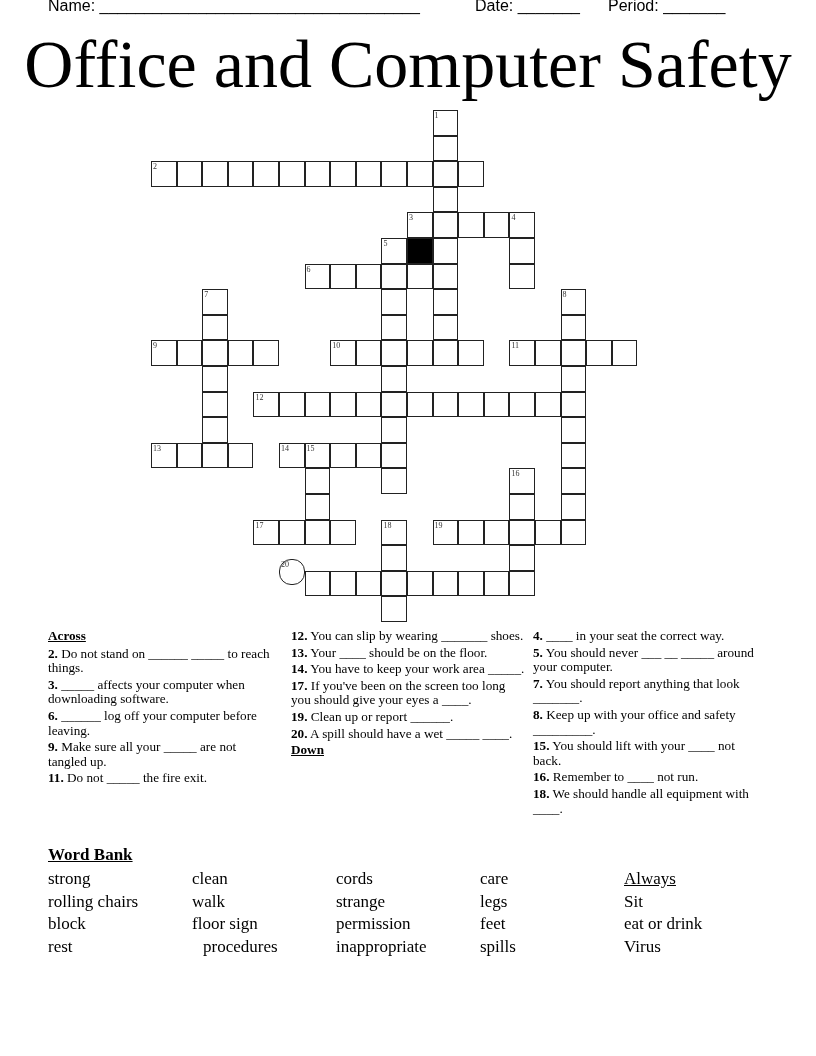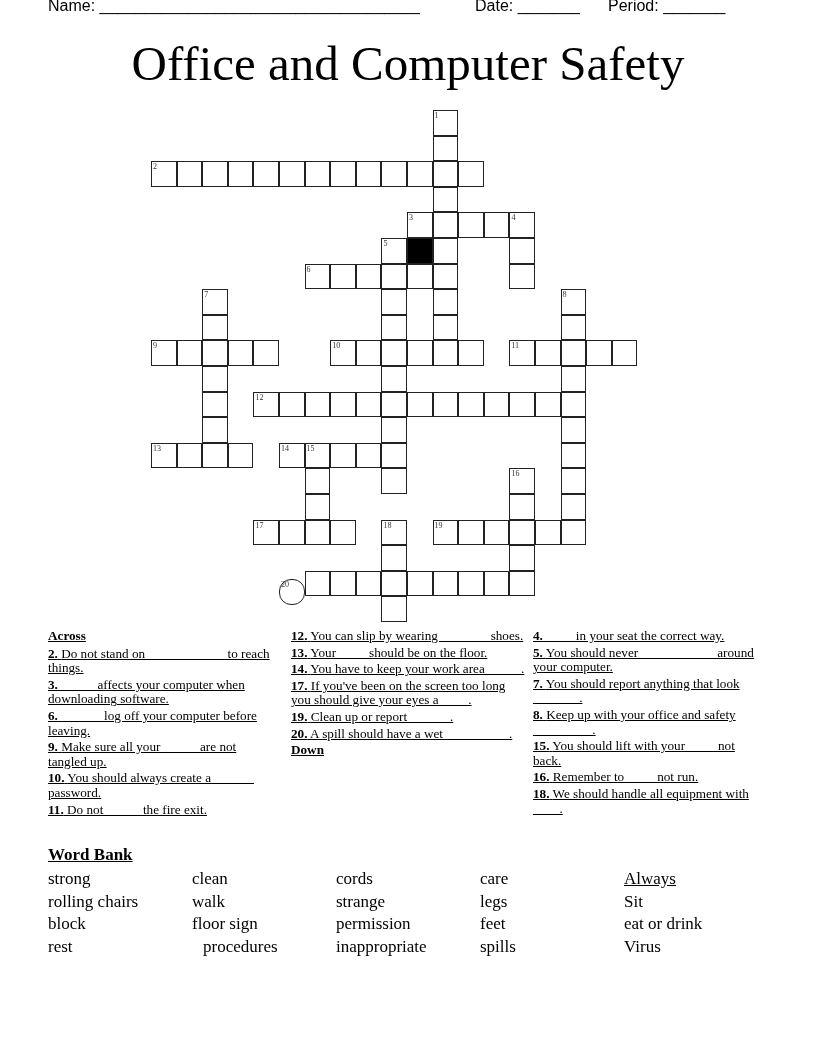--- a/index.html
+++ b/index.html
@@ -4,37 +4,37 @@
   <style>
     html, body { margin: 0; padding: 0; background: #ffffff; }
     body { width: 816px; height: 1056px; position: relative; overflow: hidden; color: #000; }
     .header-line {
       position: absolute; top: -3px; left: 48px; width: 720px;
       font-family: "Liberation Sans", sans-serif; font-size: 16px; white-space: nowrap;
     }
     .header-line span { display: inline-block; }
     .title {
       position: absolute; top: 34px; left: 0; width: 816px; text-align: center;
-      font-family: "Liberation Serif", serif; font-size: 49px; line-height: 60px;
+      font-family: "Liberation Serif", serif; font-size: 68px; line-height: 60px;
     }
     .grid { position: absolute; left: 0; top: 0; }
     .cell {
       position: absolute; width: 25.6px; height: 25.6px; box-sizing: border-box;
       border: 1.3px solid #222; background: #fff;
     }
     .cell.black { background: #000; }
     .cell .num {
       position: absolute; top: 0px; left: 1px; font-family: "Liberation Serif", serif;
       font-size: 8px; line-height: 9px; color: #333;
     }
     .clues {
       position: absolute; top: 629px; font-family: "Liberation Serif", serif;
       font-size: 13.2px; line-height: 14.6px;
     }
-    .clue { margin-bottom: 2px; text-decoration: underline; }
+    .clue { margin-bottom: 2px; }
     .clue b { font-weight: bold; }
     .section-head { font-weight: bold; text-decoration: underline; margin-bottom: 3px; }
     .col1 { left: 48px; width: 228px; }
     .col2 { left: 291px; width: 236px; }
     .col3 { left: 533px; width: 230px; }
     .wordbank-title {
       position: absolute; top: 845px; left: 48px; font-family: "Liberation Serif", serif;
       font-size: 17px; font-weight: bold; text-decoration: underline;
     }
     .wordbank {
@@ -195,40 +195,39 @@
     </div>
     <div class="cell" style="left: 381.4px; top: 545.2px;"></div>
     <div class="cell" style="left: 381.4px; top: 570.8px;"></div>
     <div class="cell" style="left: 381.4px; top: 596.4px;"></div>
     <div class="cell" style="left: 432.6px; top: 519.6px;">
       <span class="num">19</span>
     </div>
     <div class="cell" style="left: 458.2px; top: 519.6px;"></div>
     <div class="cell" style="left: 483.8px; top: 519.6px;"></div>
     <div class="cell" style="left: 535px; top: 519.6px;"></div>
-    <div class="cell" style="left: 279px; top: 579px; border-radius: 12px;">
+    <div class="cell" style="left: 279px; top: 559px; border-radius: 12px;">
       <span class="num">20</span>
     </div>
     <div class="cell" style="left: 304.6px; top: 570.8px;"></div>
     <div class="cell" style="left: 330.2px; top: 570.8px;"></div>
     <div class="cell" style="left: 355.8px; top: 570.8px;"></div>
     <div class="cell" style="left: 407px; top: 570.8px;"></div>
     <div class="cell" style="left: 432.6px; top: 570.8px;"></div>
     <div class="cell" style="left: 458.2px; top: 570.8px;"></div>
     <div class="cell" style="left: 483.8px; top: 570.8px;"></div>
     <div class="cell black" style="left: 407px; top: 238px;"></div>
   </div>
 
 <div class="clues col1">
   <div class="section-head">Across</div>
   <div class="clue"><b>2.</b> <span>Do not stand on ______ _____ to reach things.</span></div>
   <div class="clue"><b>3.</b> <span>_____ affects your computer when downloading software.</span></div>
   <div class="clue"><b>6.</b> <span>______ log off your computer before leaving.</span></div>
   <div class="clue"><b>9.</b> <span>Make sure all your _____ are not tangled up.</span></div>
-  <div class="clue"><b>10.</b> <span>You should always create a ______ password.</span></div>
   <div class="clue"><b>11.</b> <span>Do not _____ the fire exit.</span></div>
 </div>
 
 <div class="clues col2">
   <div class="clue"><b>12.</b> <span>You can slip by wearing _______ shoes.</span></div>
   <div class="clue"><b>13.</b> <span>Your ____ should be on the floor.</span></div>
   <div class="clue"><b>14.</b> <span>You have to keep your work area _____.</span></div>
   <div class="clue"><b>17.</b> <span>If you've been on the screen too long you should give your eyes a ____.</span></div>
   <div class="clue"><b>19.</b> <span>Clean up or report ______.</span></div>
   <div class="clue"><b>20.</b> <span>A spill should have a wet _____ ____.</span></div>

